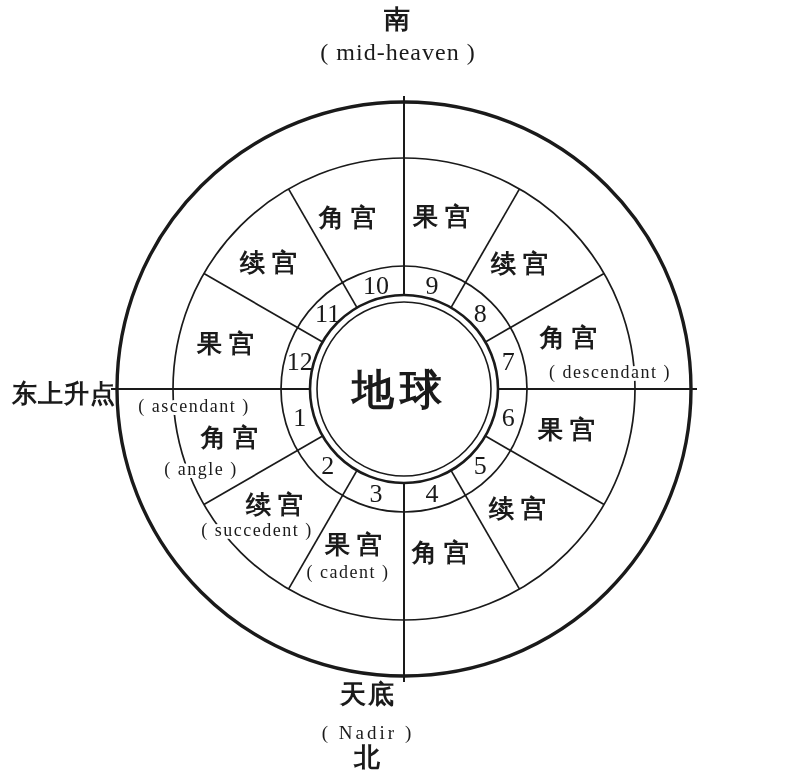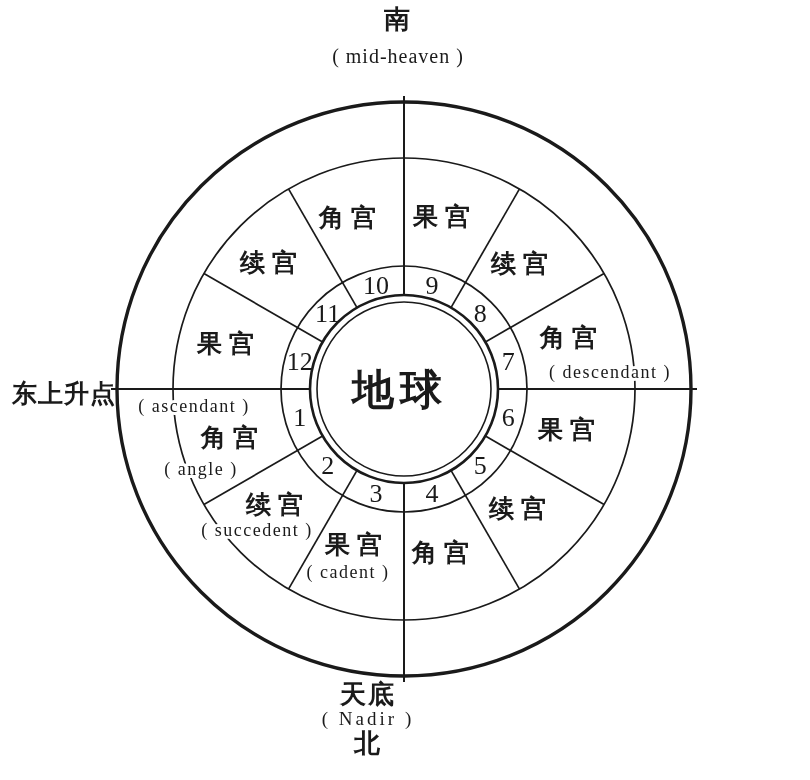--- a/index.html
+++ b/index.html
@@ -13,22 +13,22 @@
   .house-type{font-size:25px;font-weight:700;letter-spacing:7px;}
   .earth{font-size:42px;font-weight:700;letter-spacing:6px;}
   .ann{font-size:18px;letter-spacing:1.5px;paint-order:stroke;stroke:#ffffff;stroke-width:6px;stroke-linejoin:round;}
   .compass{position:absolute;text-align:center;line-height:1.08;white-space:nowrap;}
   .compass-top{left:398px;top:6px;transform:translateX(-50%);}
   .compass-bottom{left:368px;top:681px;transform:translateX(-50%);text-align:center;}
   .compass-left{left:12px;top:380px;}
   .compass-right{left:694px;top:378px;}
   .cjk-big{font-size:26px;font-weight:700;letter-spacing:2px;}
   .side-label{font-size:25px;font-weight:700;letter-spacing:1px;}
-  .latin{font-size:20px;letter-spacing:1px;margin-top:12px;}
-  .latin-spaced{font-size:19px;letter-spacing:3px;margin-top:0;}
+  .latin{font-size:24px;letter-spacing:1px;margin-top:6px;}
+  .latin-spaced{font-size:19px;letter-spacing:3px;margin-top:14px;}
 </style>
 </head>
 <body>
 
 <div class="stage">
 
   <svg id="diagram-svg" width="810" height="780" viewBox="0 0 810 780">
       <circle cx="404" cy="389" r="287" fill="none" stroke="#1a1a1a" stroke-width="3.4"></circle>
       <circle cx="404" cy="389" r="231" fill="none" stroke="#1a1a1a" stroke-width="1.7"></circle>
       <circle cx="404" cy="389" r="123" fill="none" stroke="#1a1a1a" stroke-width="1.7"></circle>

